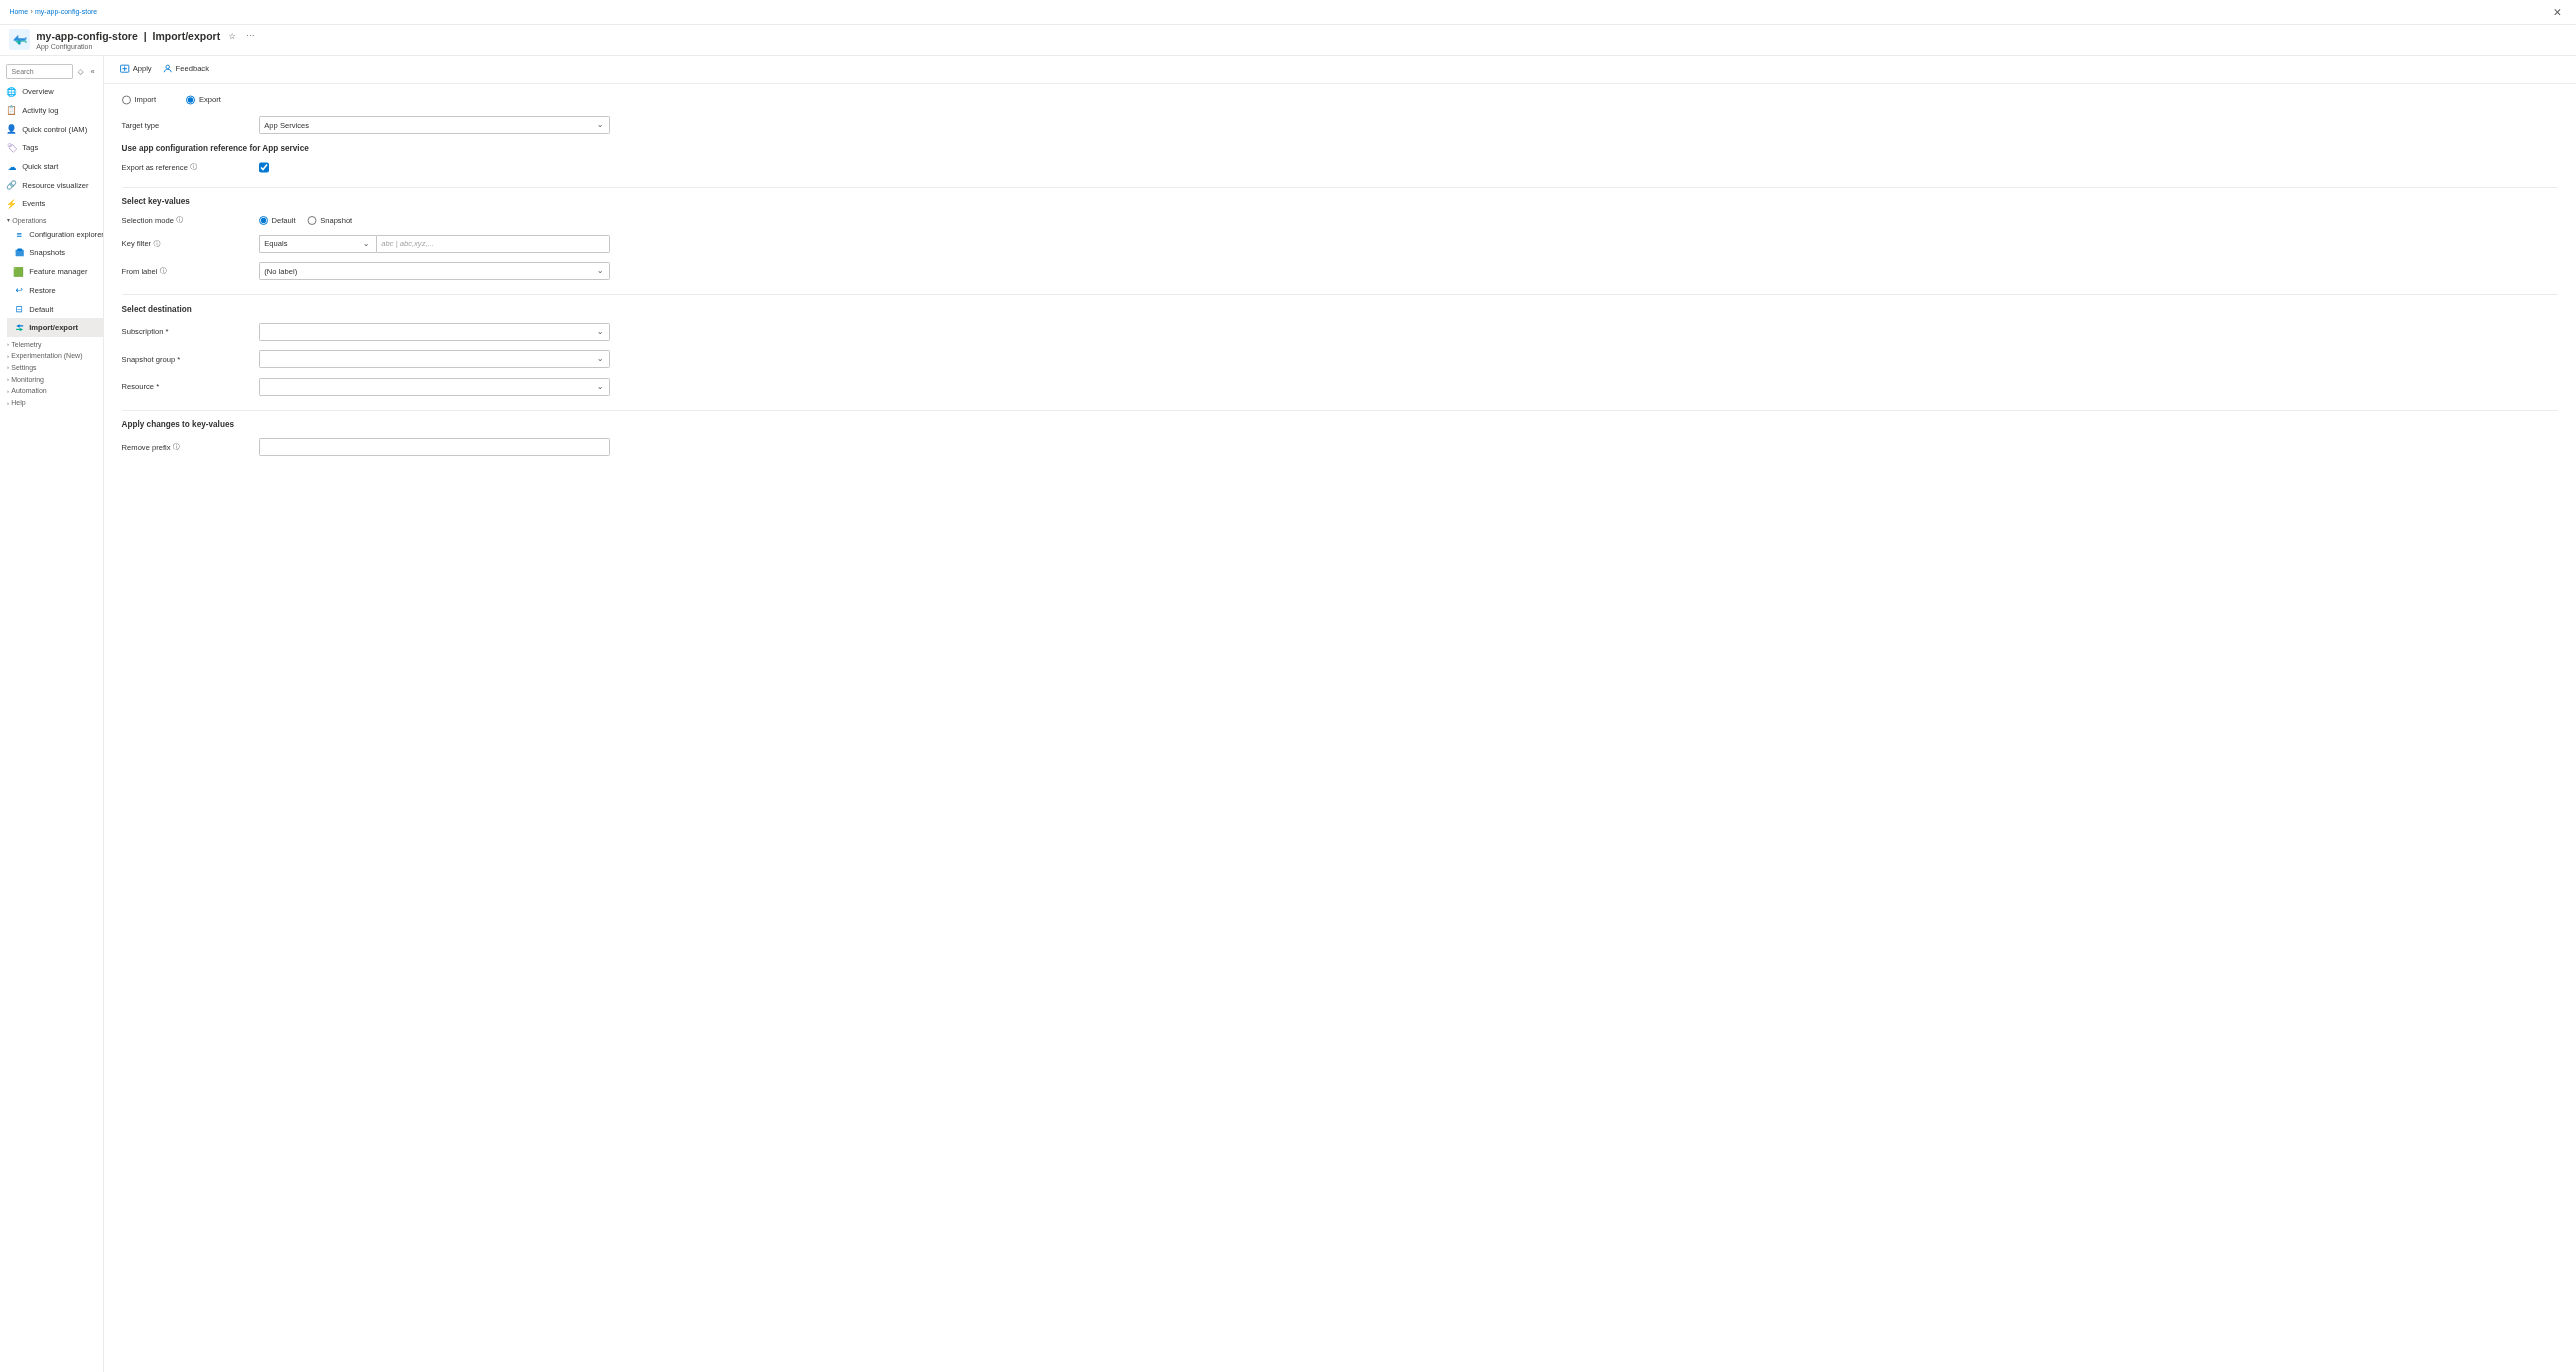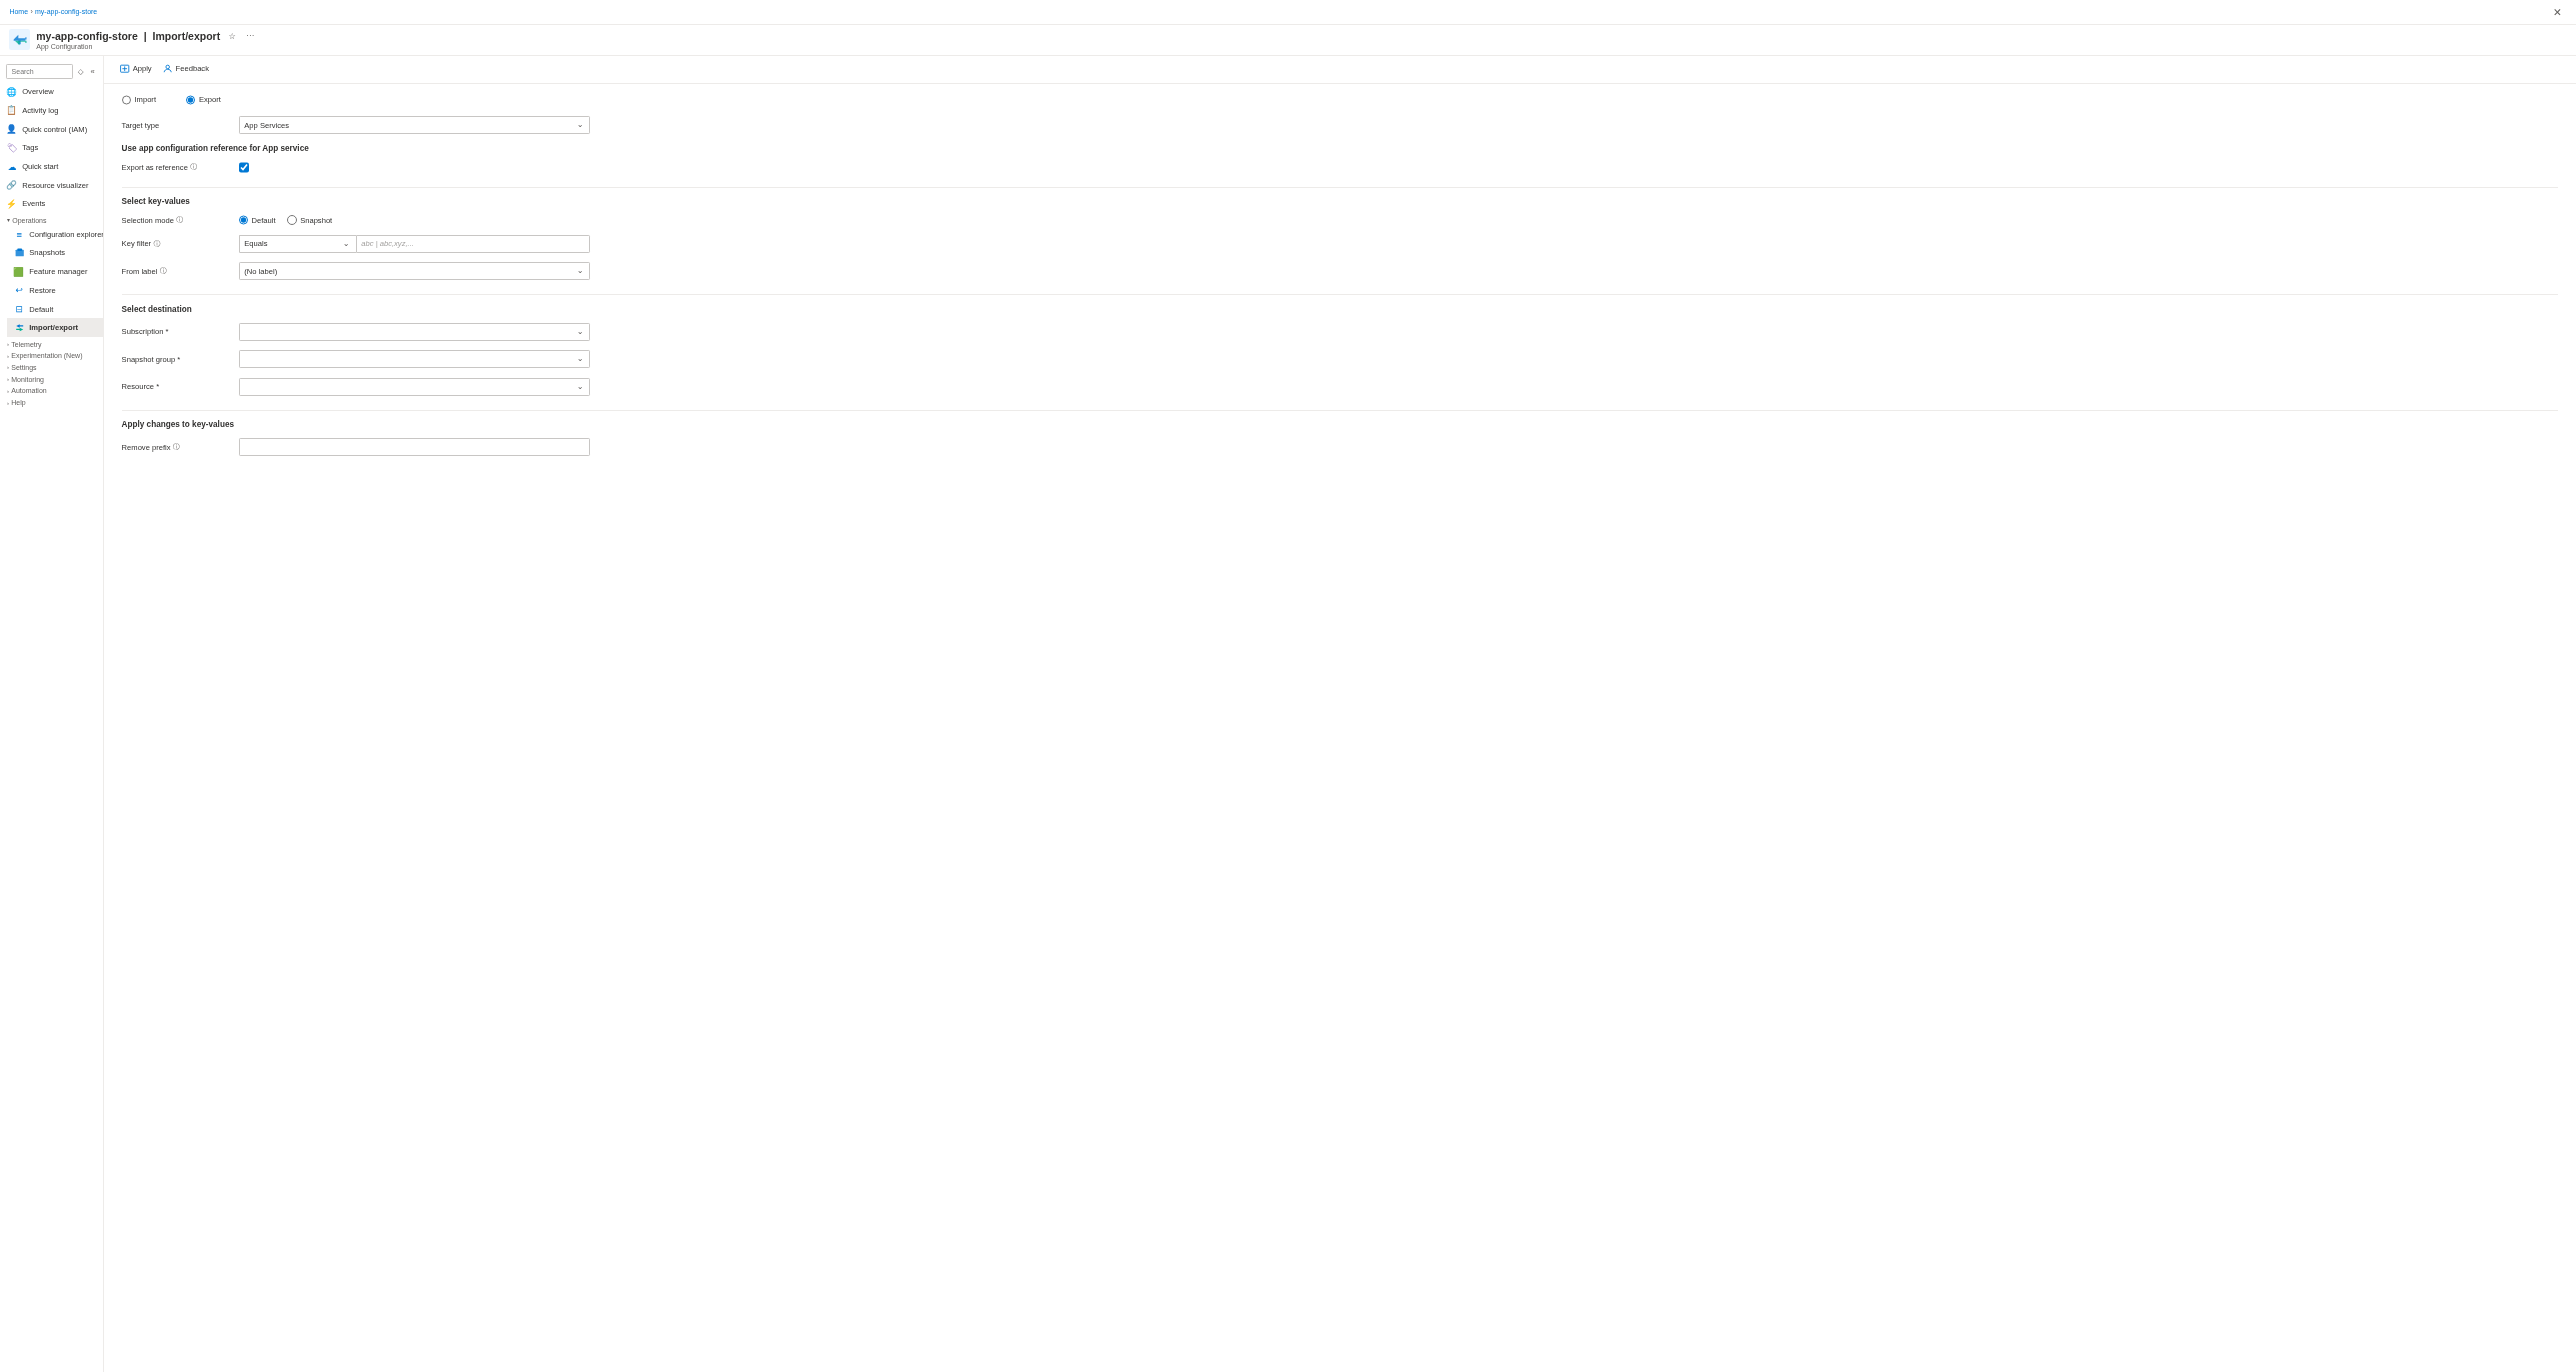--- a/index.html
+++ b/index.html
@@ -38,24 +38,24 @@
     .content-area { flex: 1; overflow-y: auto; padding: 0; }
     .toolbar { display: flex; align-items: center; gap: 2.3px; padding: 4.7px 11.7px; border-bottom: 0.6px solid #edebe9; }
     .toolbar-btn { display: flex; align-items: flex-start; gap: 2.9px; background: none; border: none; cursor: pointer; color: #323130; font-size: 7.6px; padding: 2.9px 4.7px; border-radius: 1.2px; }
 
     .form-content { padding: 11.7px 17.6px; }
 
     .radio-row { display: flex; align-items: center; gap: 30px; margin-bottom: 11.7px; }
     .radio-option { display: flex; align-items: center; gap: 3.5px; cursor: pointer; font-size: 7.6px; }
     .radio-option input[type="radio"] { cursor: pointer; width: 9.4px; height: 9.4px; accent-color: #0078d4; }
 
-    .field-row { display: flex; margin-bottom: 9.4px; }
+    .field-row { display: flex; align-items: center; margin-bottom: 9.4px; }
     .field-label { width: 117px; flex-shrink: 0; font-size: 7.6px; color: #323130; display: flex; align-items: center; gap: 2.3px; }
     .field-label .info-icon { color: #605e5c; font-size: 7px; cursor: help; }
-    .field-control { flex: 1; max-width: 351px; }
+    .field-control { flex: 1; max-width: 351px; margin-left: 20px; }
     .select-wrapper { position: relative; width: 100%; }
     .select-wrapper::after { content: '⌄'; position: absolute; right: 5.9px; top: 50%; transform: translateY(-60%); pointer-events: none; color: #605e5c; font-size: 8.2px; }
     .select-wrapper select { width: 100%; border: 0.6px solid #c8c6c4; border-radius: 1.2px; padding: 3.5px 17.6px 3.5px 4.7px; font-size: 7.6px; background: #fff; cursor: pointer; color: #323130; appearance: none; -webkit-appearance: none; }
 
     .text-input { width: 100%; border: 0.6px solid #c8c6c4; border-radius: 1.2px; padding: 3.5px 4.7px; font-size: 7.6px; color: #323130; }
     .text-input::placeholder { color: #a19f9d; font-style: italic; }
 
     .checkbox-wrapper { display: flex; align-items: center; }
     .checkbox-wrapper input[type="checkbox"] { width: 10.5px; height: 10.5px; accent-color: #0078d4; cursor: pointer; }
 

